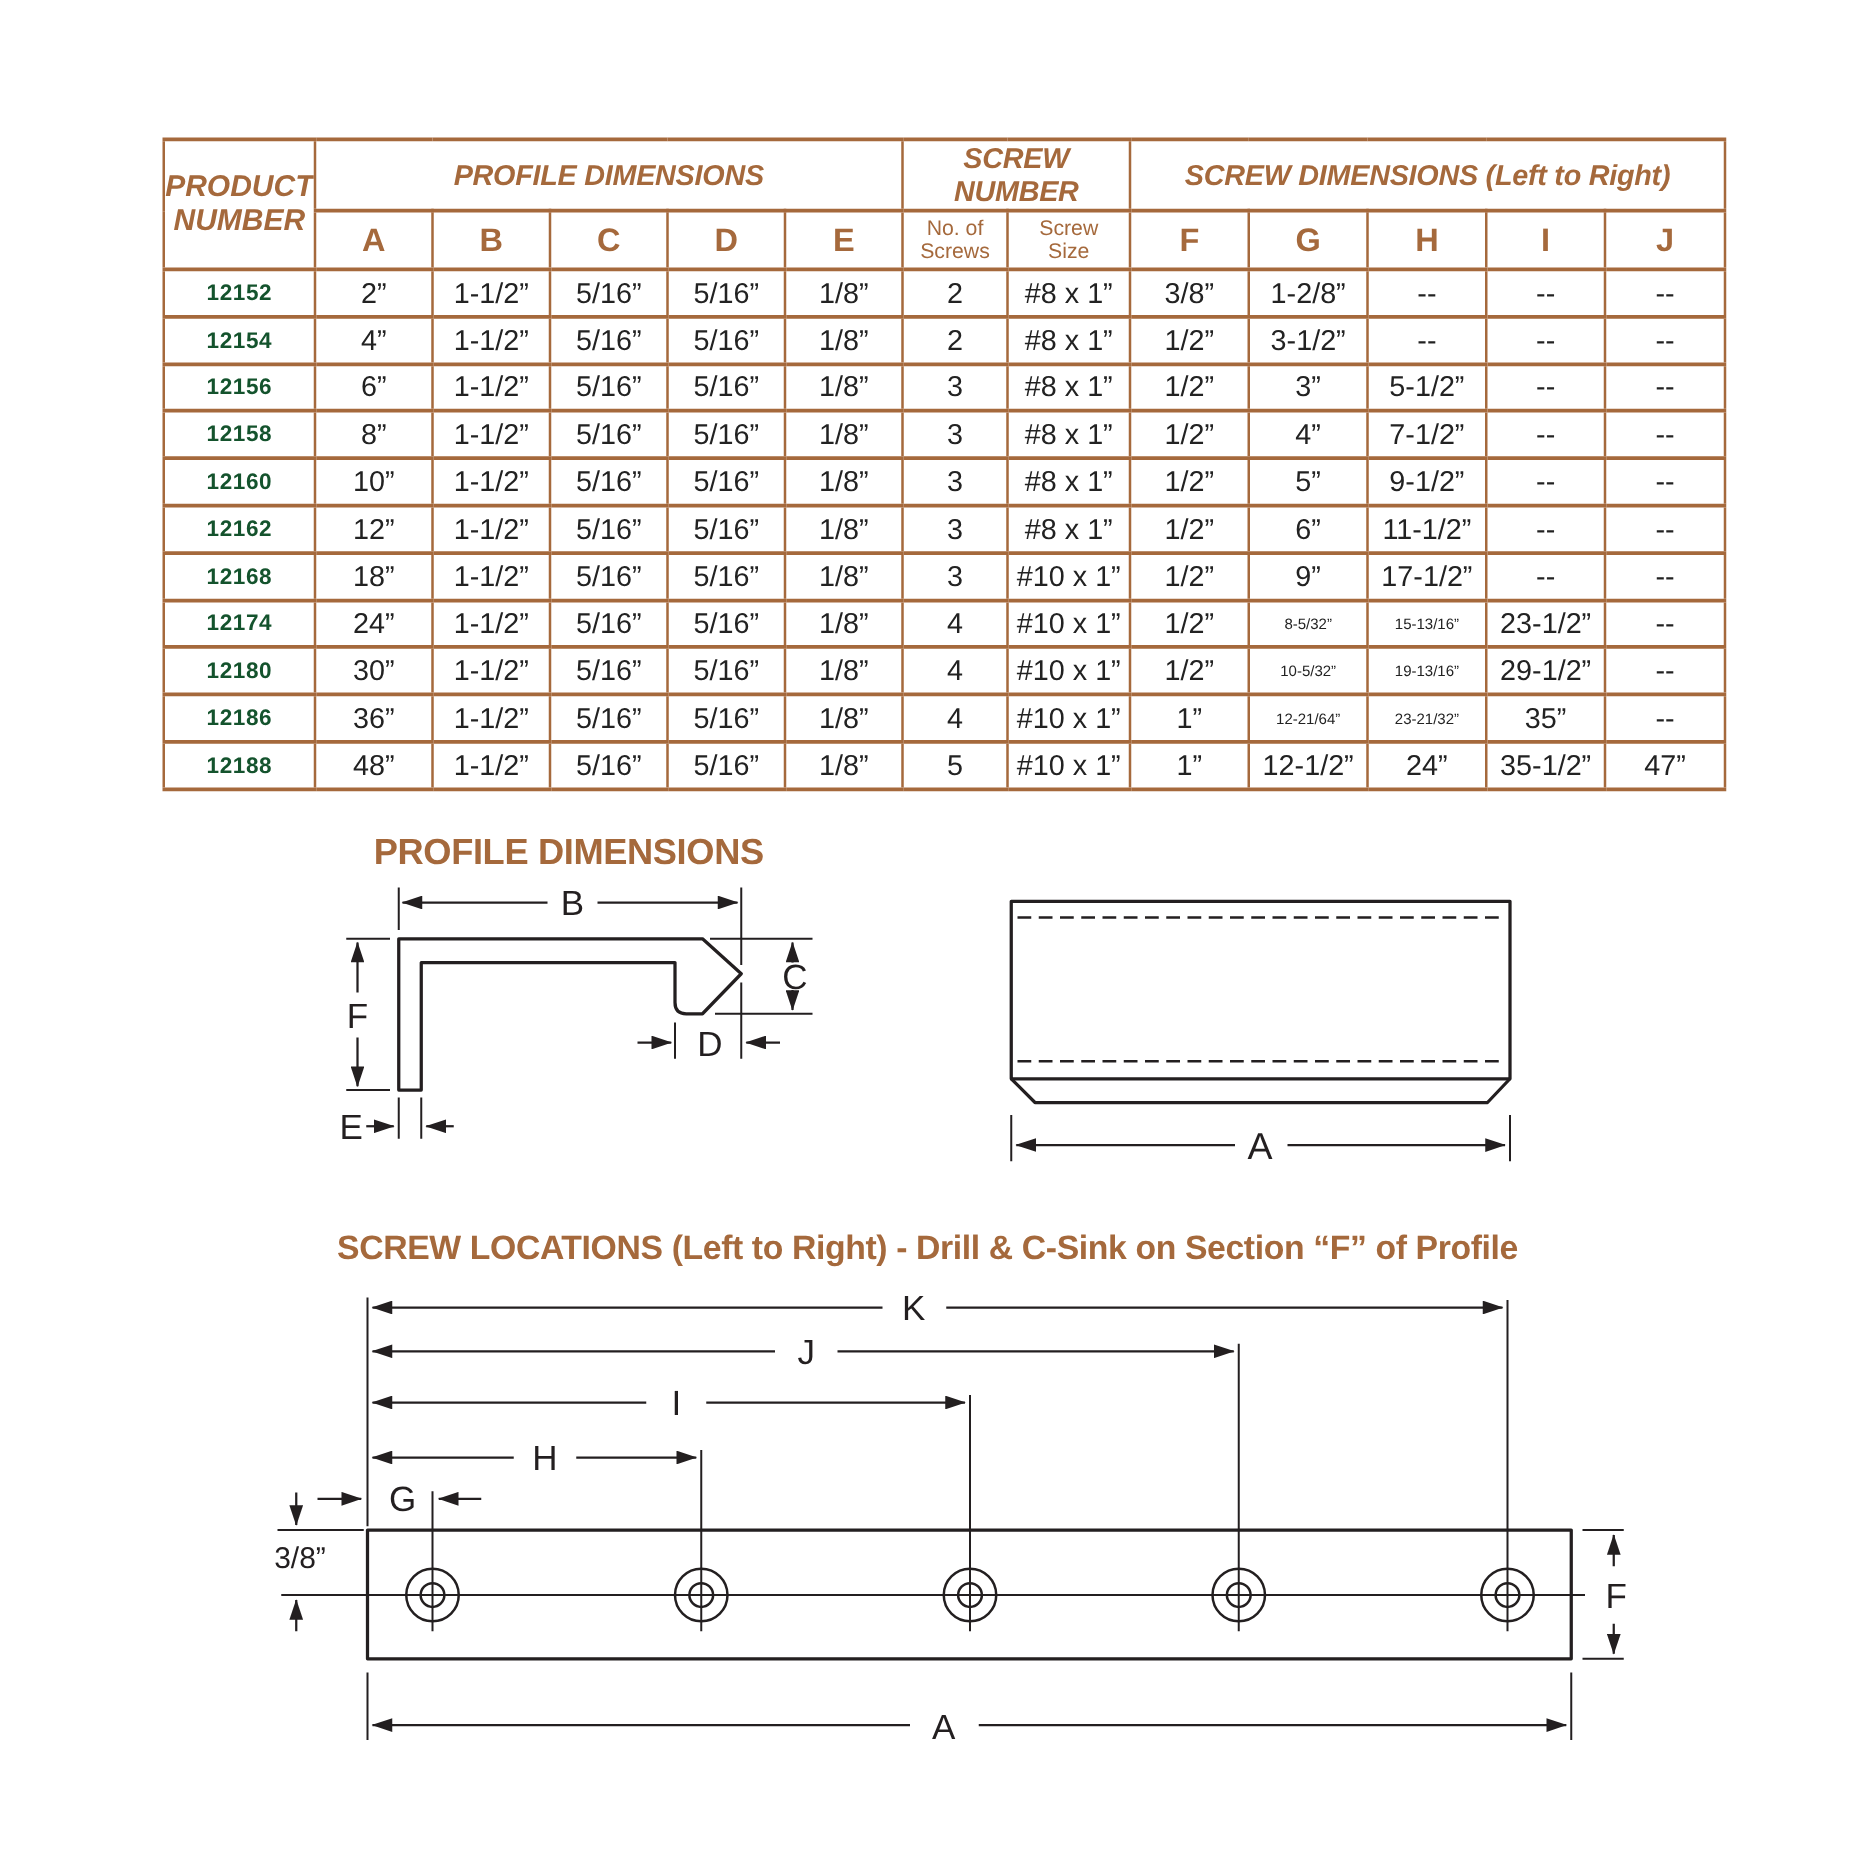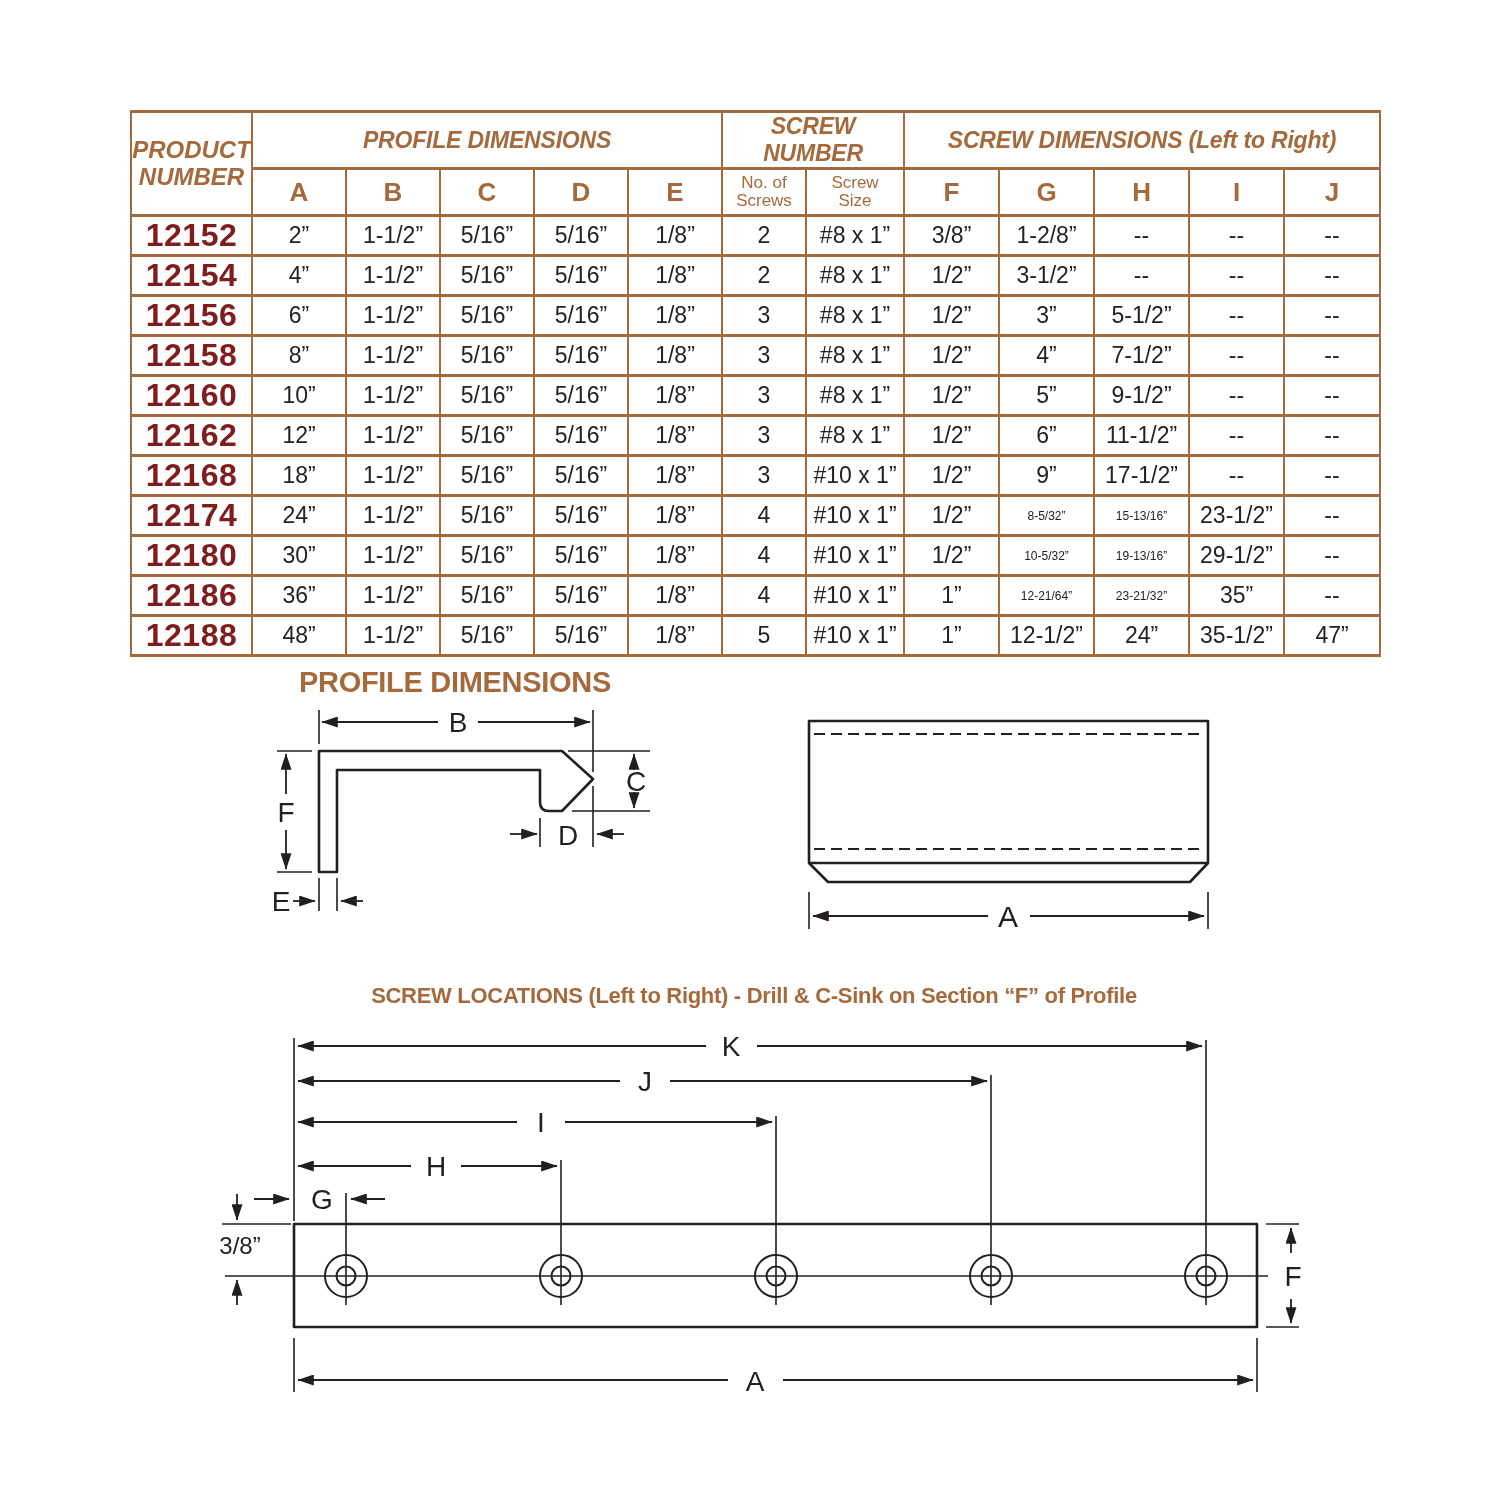--- a/index.html
+++ b/index.html
@@ -19,28 +19,28 @@
   tr.grow   { height:48px;font-style:italic; }
   tr.srow   { height:47px; }
   tbody tr  { height:37.8px; }
   th.corner {
     border-top:none; border-left:none;
     color:#a5693c; font-size:24px; font-weight:bold; line-height:1.12;
   }
   th.group  { color:#a5693c; font-size:23px; font-weight:bold; letter-spacing:-0.2px; }
   th.sub    { color:#a5693c; font-size:26px; font-weight:bold; }
   th.sub2   { color:#a5693c; font-size:17px; font-weight:normal; line-height:1.08; white-space:pre-line; }
-  td.prod   { border-left:none; color:#7f1d1d; font-size:32px; font-weight:bold; letter-spacing:0.5px; }
+  td.prod   { border-left:none; color:#14532d; font-size:18px; font-weight:bold; letter-spacing:0.5px; }
   td.val    { color:#222222; font-size:23px; }
   td.val.sm { font-size:12px; }
   
   .title { position:absolute; color:#a5693c; font-weight:bold; text-align:center; letter-spacing:-0.3px; white-space:nowrap; }
   .t1 { left:255px;  top:666px; width:400px;  font-size:29px; }
   .t2 { left:790px;  top:666px; width:450px;  font-size:29px; }
-  .t3 { left:154px;  top:983px; width:1200px; font-size:22px; }
+  .t3 { left:142px;  top:983px; width:1200px; font-size:27px; }
   
   svg.diagrams { position:absolute; left:0; top:0; }
   svg.diagrams text { font-family:"Liberation Sans", sans-serif; fill:#231f20; }
   .shape { fill:none; stroke:#231f20; stroke-width:2.6; stroke-linejoin:round; }
   .dim   { fill:none; stroke:#231f20; stroke-width:1.8; }
   .thin  { fill:none; stroke:#231f20; stroke-width:1.6; }
   .dash  { fill:none; stroke:#231f20; stroke-width:2; stroke-dasharray:11 6; }
   .lbl   { font-size:28px; }
   .lblA  { font-size:30px; }
   .lblS  { font-size:24px; }

